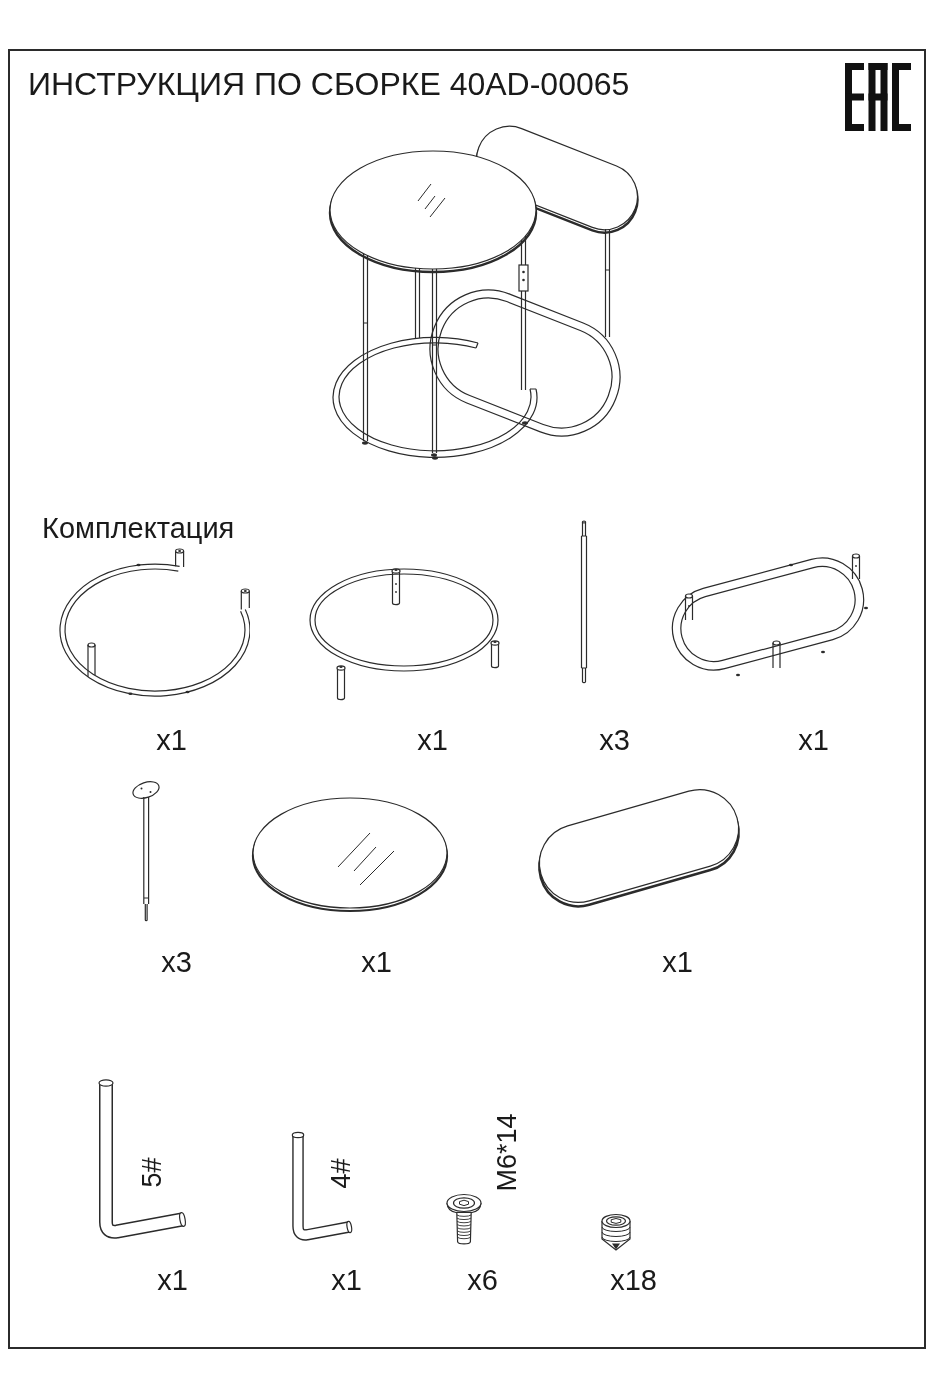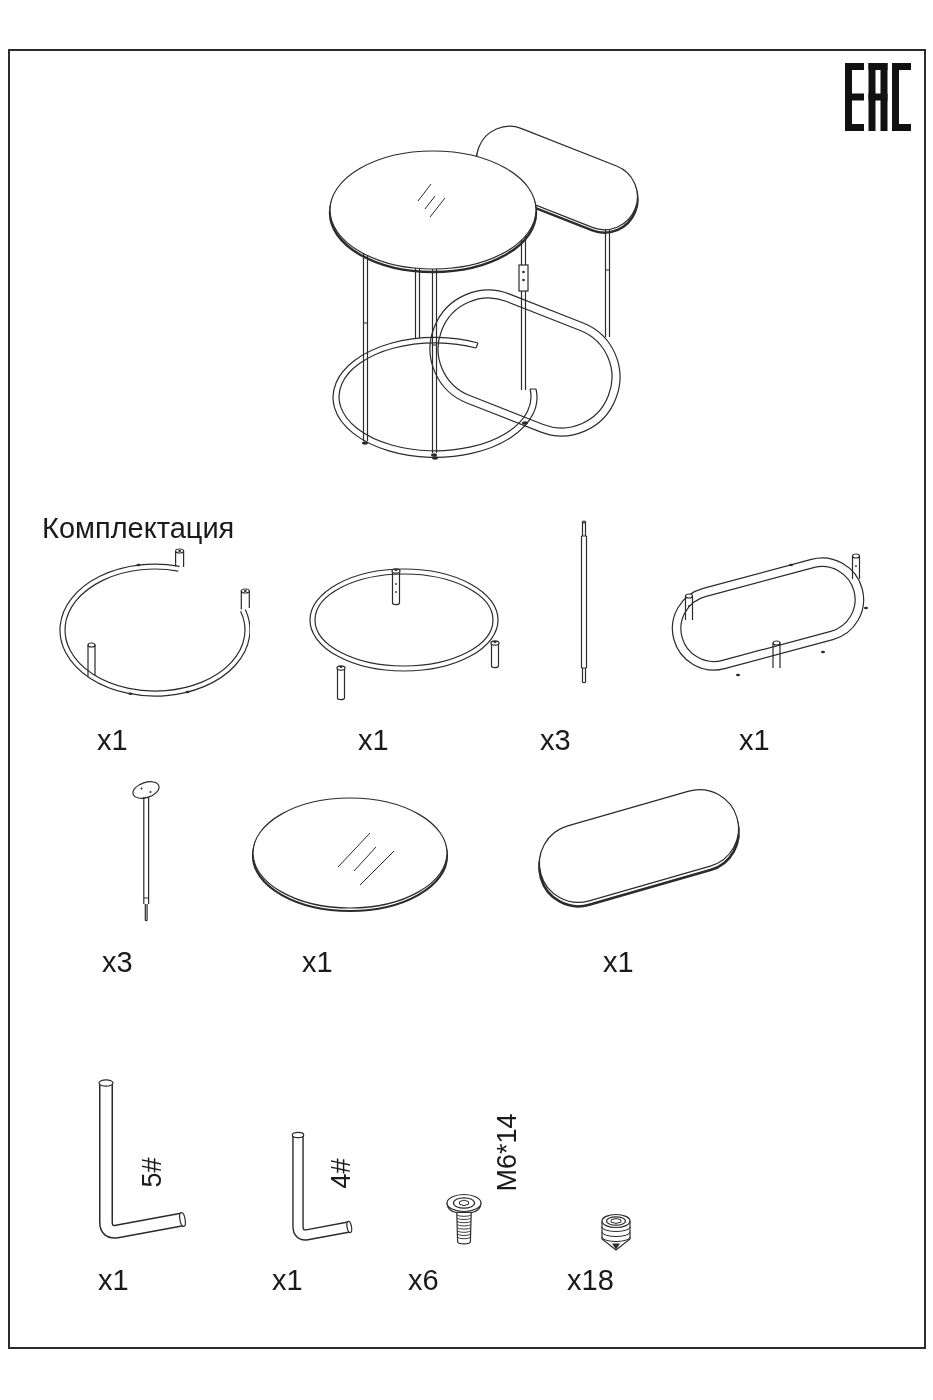--- a/index.html
+++ b/index.html
@@ -4,35 +4,36 @@
 <style>
   html,body{margin:0;padding:0;background:#ffffff;}
   .sheet{position:relative;width:933px;height:1400px;background:#ffffff;overflow:hidden;
          font-family:"Liberation Sans", sans-serif;color:#1a1a1a;}
   .frame{position:absolute;left:8px;top:49px;width:914px;height:1296px;border:2px solid #2b2b2b;}
   .title{position:absolute;left:28px;top:66px;font-size:32px;letter-spacing:0px;white-space:nowrap;}
   .eac{position:absolute;left:845px;top:63px;}
   .heading{position:absolute;font-size:29px;white-space:nowrap;}
   #h-components{left:42px;top:492px;margin-top:20px;}
   #h-fasteners{left:52px;top:1024px;}
-  .qty{position:absolute;width:90px;text-align:left;font-size:29px;}
+  .qty{position:absolute;width:90px;text-align:right;font-size:29px;}
   .part{position:absolute;}
   .rotlab{position:absolute;display:flex;align-items:center;justify-content:center;}
   .rotlab span{display:inline-block;transform:rotate(-90deg);font-size:27px;white-space:nowrap;}
   svg{display:block;}
   .ln{fill:none;stroke:#2b2b2b;stroke-width:1.2;}
   .lnw{fill:#ffffff;stroke:#2b2b2b;stroke-width:1.2;}
   .dot{fill:#2b2b2b;stroke:none;}
 </style>
 </head>
 <body>
 
 <div class="sheet">
   <div class="frame"></div>
 
+  <div class="title">ИНСТРУКЦИЯ ПО СБОРКЕ 40AD-00065</div>
 
   <svg class="eac" width="66" height="68" viewBox="0 0 66 68" aria-label="EAC">
     <g fill="#111111">
       <rect x="0" y="0" width="7" height="68"></rect>
         <rect x="0" y="0" width="19" height="7"></rect>
       <rect x="0" y="30.5" width="19" height="7"></rect>
         <rect x="0" y="61" width="19" height="7"></rect>
       <rect x="23.5" y="0" width="7" height="68"></rect>
         <rect x="35.5" y="0" width="7" height="68"></rect>
       <rect x="23.5" y="0" width="19" height="7"></rect>

